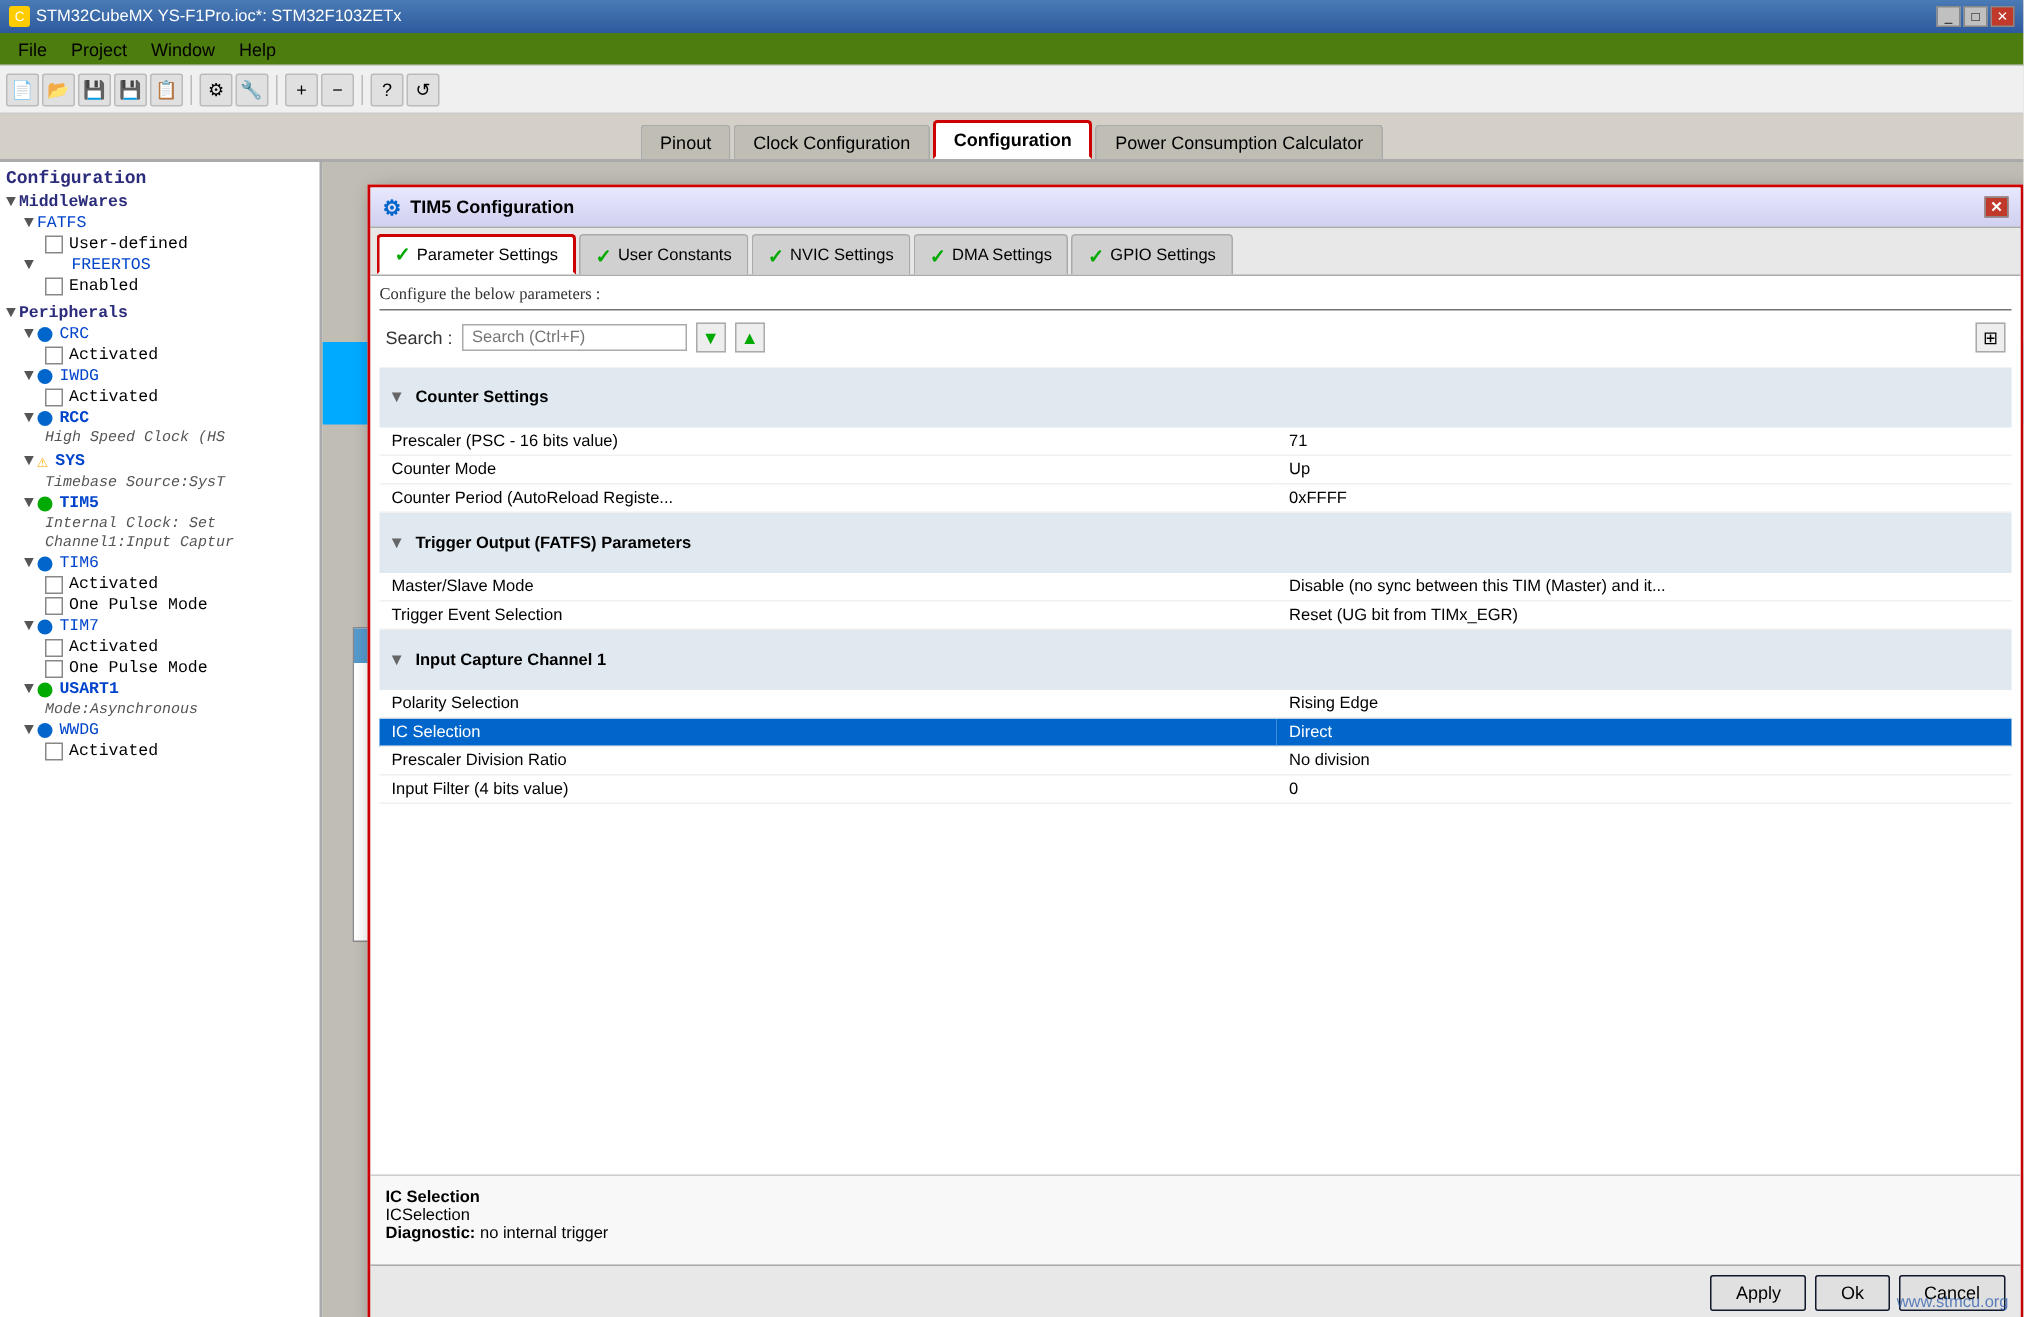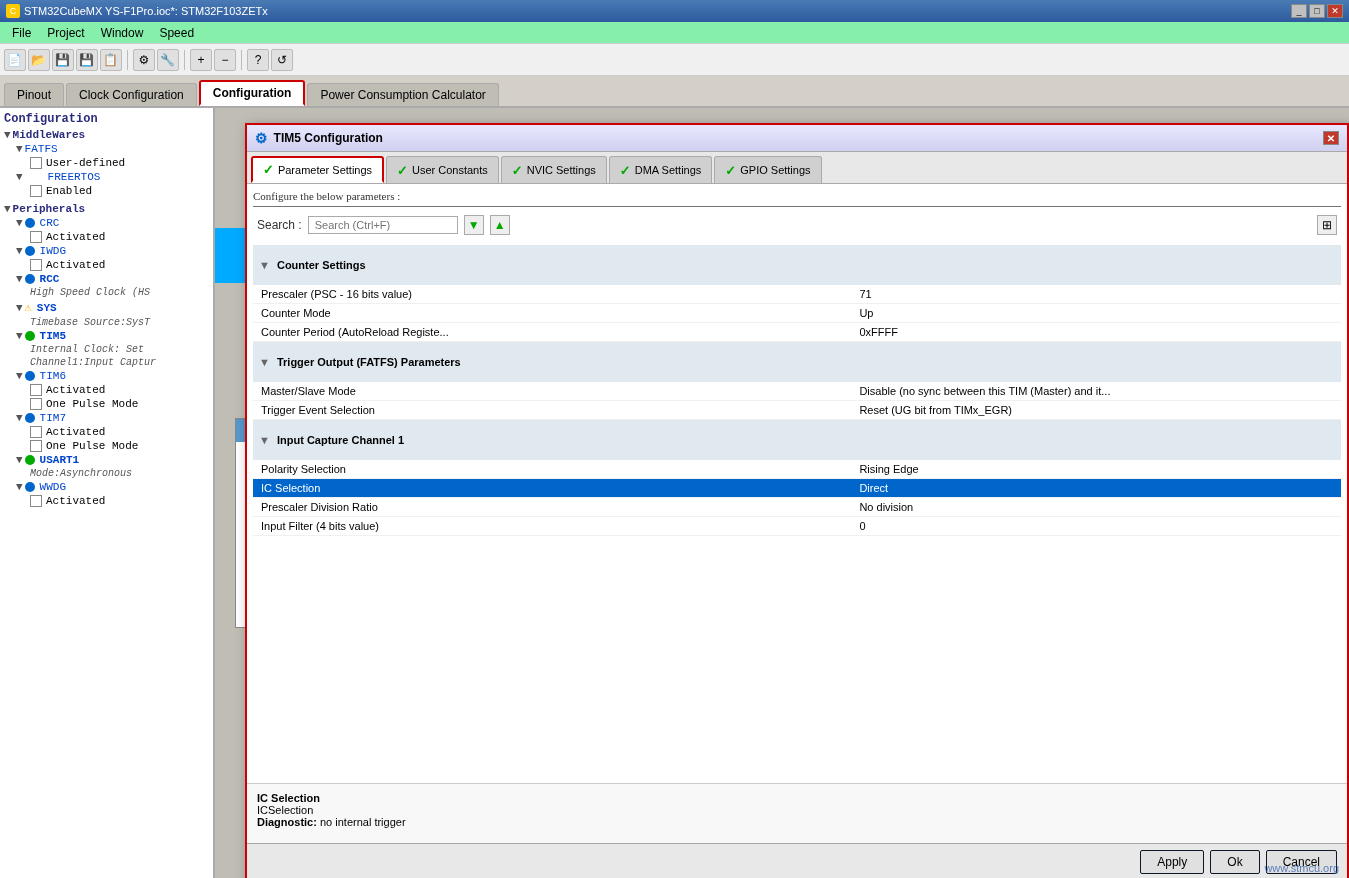--- a/index.html
+++ b/index.html
@@ -7,30 +7,30 @@
     
     
     .title-bar { background: linear-gradient(to bottom, #4a7bb5, #2d5a9e); color: white; height: 22px; display: flex; align-items: center; justify-content: space-between; padding: 0 6px; font-size: 11px; }
     .title-bar-left { display: flex; align-items: center; gap: 4px; }
     .title-bar-icon { width: 14px; height: 14px; background: #ffcc00; border-radius: 2px; display: inline-block; font-size: 9px; text-align: center; line-height: 14px; }
     .title-bar-buttons { display: flex; gap: 2px; }
     .tb-btn { width: 16px; height: 14px; background: #c0c0c0; border: 1px solid #888; font-size: 9px; text-align: center; line-height: 13px; cursor: pointer; color: black; }
     .tb-btn.close { background: #c0392b; color: white; }
     
     
-    .menu-bar { background: #86efac; height: 22px; display: flex; align-items: center; padding: 0 4px; border-bottom: 1px solid #ccc; font-size: 12px; }
+    .menu-bar { background: #4d7c0f; height: 22px; display: flex; align-items: center; padding: 0 4px; border-bottom: 1px solid #ccc; font-size: 12px; }
     .menu-item { padding: 2px 8px; cursor: pointer; }
     
     
     .toolbar { background: #f0f0f0; height: 32px; display: flex; align-items: center; padding: 0 4px; border-bottom: 1px solid #ccc; gap: 2px; }
     .tb-icon { width: 22px; height: 22px; background: #e0e0e0; border: 1px solid #bbb; display: flex; align-items: center; justify-content: center; cursor: pointer; font-size: 12px; border-radius: 2px; }
     .tb-separator { width: 1px; height: 20px; background: #bbb; margin: 0 3px; }
     
     
-    .tab-strip { background: #d4d0c8; display: flex; align-items: flex-end; padding: 4px 4px 0; border-bottom: 2px solid #aaa; gap: 2px; }
+    .tab-strip { background: #d4d0c8; display: flex; align-items: flex-end; padding: 4px 4px 0; border-bottom: 2px solid #aaa; gap: 2px; justify-content: center; }
     .tab { padding: 4px 12px; background: #c0bdb5; border: 1px solid #aaa; border-bottom: none; cursor: pointer; font-size: 12px; border-radius: 3px 3px 0 0; }
     .tab.active { background: white; border-color: #888; font-weight: bold; border: 2px solid #cc0000; border-bottom: 2px solid white; z-index: 1; }
     
     
     .main-layout { display: flex; height: calc(878px - 22px - 22px - 32px - 28px); }
     
     
     .left-panel { width: 215px; background: white; border-right: 2px solid #aaa; overflow-y: auto; padding: 4px; font-size: 11px; font-family: 'Courier New', monospace; }
     .tree-section-title { font-weight: bold; font-size: 12px; color: #2c2c7c; margin-bottom: 2px; }
     .tree-item { display: flex; align-items: center; gap: 2px; padding: 1px 0; cursor: pointer; }
@@ -119,21 +119,21 @@
     <span class="tb-btn">_</span>
     <span class="tb-btn">□</span>
     <span class="tb-btn close">✕</span>
   </div>
 </div>
 
 <div class="menu-bar">
   <span class="menu-item">File</span>
   <span class="menu-item">Project</span>
   <span class="menu-item">Window</span>
-  <span class="menu-item">Speed</span>
+  <span class="menu-item">Help</span>
 </div>
 
 <div class="toolbar">
   <span class="tb-icon">📄</span>
   <span class="tb-icon">📂</span>
   <span class="tb-icon">💾</span>
   <span class="tb-icon">💾</span>
   <span class="tb-icon">📋</span>
   <span class="tb-separator"></span>
   <span class="tb-icon">⚙</span>

